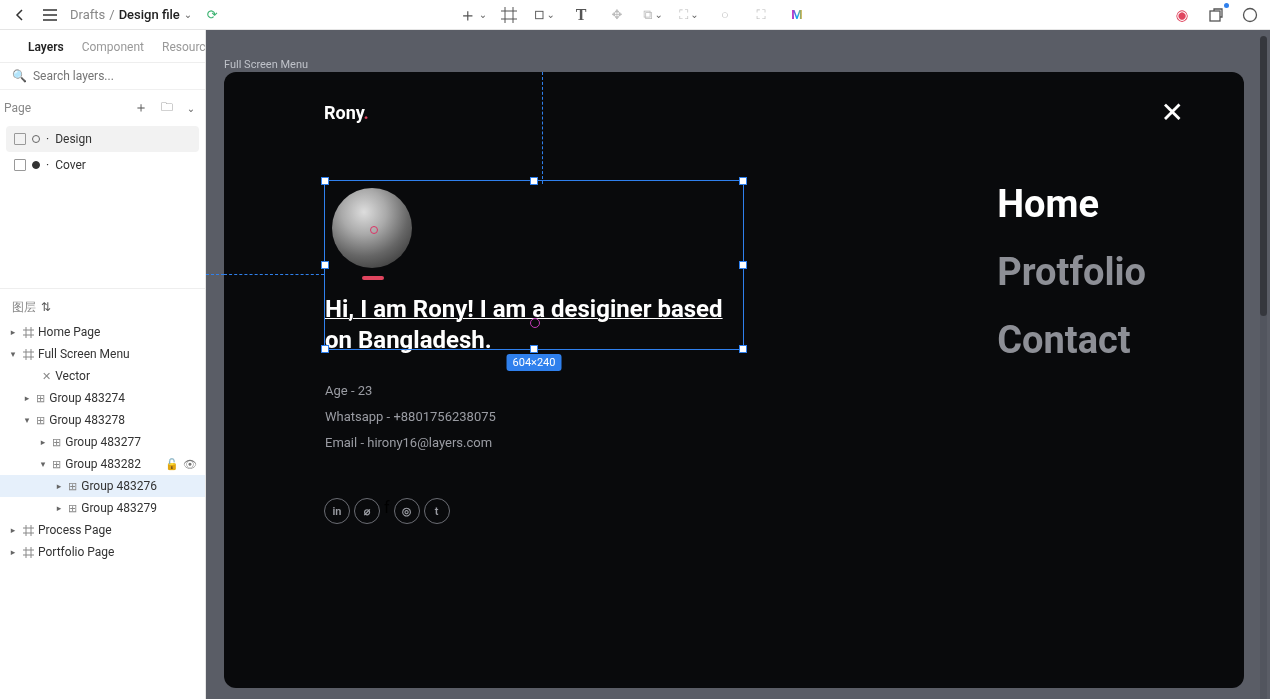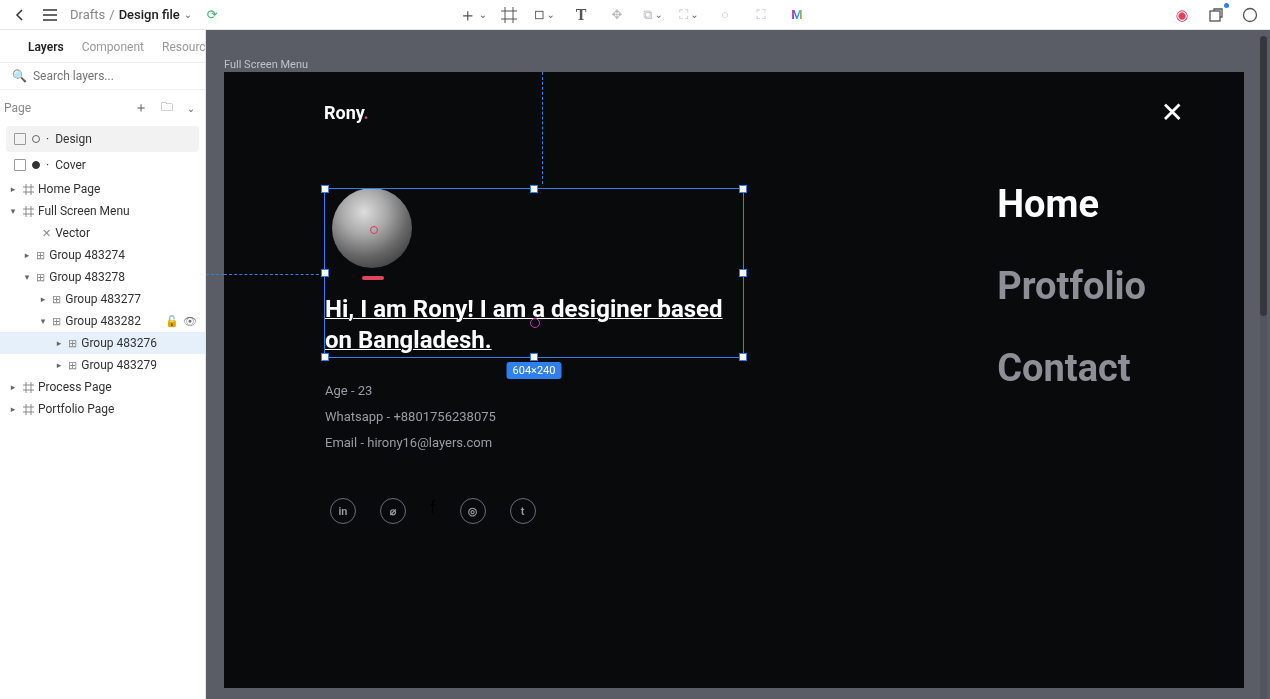--- a/index.html
+++ b/index.html
@@ -42,38 +42,38 @@
 .group-ico { font-size:11px; color:#888; }
 .vec-ico { font-size:11px; color:#888; }
 .lock-eye { margin-left: auto; display: flex; gap: 4px; color: #777; font-size: 11px; }
 
 
 .canvas-area { flex: 1; background: #5a5d66; position: relative; overflow: hidden; }
 .scrollbar-track { position: absolute; right: 3px; top: 6px; width: 7px; height: 680px; background: rgba(0,0,0,0.08); border-radius: 4px; }
 .scrollbar-thumb { position: absolute; right: 3px; top: 6px; width: 7px; height: 280px; background: rgba(0,0,0,0.35); border-radius: 4px; }
 
 .frame-label { position: absolute; left: 18px; top: 28px; font-size: 11px; color: #bfc2c9; }
-.frame { position: absolute; left: 18px; top: 42px; width: 1020px; height: 616px; background: #090a0c; }
+.frame { position: absolute; left: 18px; top: 42px; width: 1020px; height: 616px; background: #090a0c; border-radius: 12px; }
 
 
 .logo { position: absolute; left: 100px; top: 30px; color: #fff; font-weight: 700; font-size: 18px; }
 .logo .dot2 { color: #e0455f; }
 .close-x { position: absolute; right: 60px; top: 24px; color: #fff; font-size: 28px; font-weight: 300; }
 
 .avatar { position: absolute; left: 108px; top: 116px; width: 80px; height: 80px; border-radius: 50%; background: radial-gradient(circle at 40% 30%, #ddd 0%, #aaa 30%, #666 60%, #222 100%); }
 .avatar-mark { position:absolute; left:146px; top:154px; width:8px; height:8px; border:1px solid #d36; border-radius:50%; }
 .pink-bar { position: absolute; left: 138px; top: 204px; width: 22px; height: 4px; background: #e0455f; border-radius: 2px; }
 
 .headline { position: absolute; left: 101px; top: 222px; width: 400px; color: #fff; font-size: 24px; font-weight: 700; line-height: 1.3; text-decoration: underline; text-decoration-thickness: 1px; }
 
 .info { position: absolute; left: 101px; top: 306px; color: #9a9ca3; font-size: 13px; line-height: 2; }
-.socials { position: absolute; left: 106px; top: 426px; display: flex; gap: 24px; }
+.socials { position: absolute; left: 100px; top: 426px; display: flex; gap: 4px; }
 .soc { width: 26px; height: 26px; border: 1px solid #6b6d74; border-radius: 50%; display:flex; align-items:center; justify-content:center; color:#9a9ca3; font-size:11px; font-weight:600; }
 
-.nav { position: absolute; right: 98px; top: 110px; display: flex; flex-direction: column; gap: 38px; }
+.nav { position: absolute; right: 98px; top: 110px; display: flex; flex-direction: column; gap: 24px; }
 .nav a { font-size: 38px; font-weight: 700; color: #8d8f96; text-decoration: none; }
 .nav a.active { color: #fff; }
 
 
 .selection { position: absolute; border: 1px solid #2f80ed; }
 .handle { position: absolute; width: 8px; height: 8px; background: #fff; border: 1px solid #2f80ed; }
 .h-tl { left: -4px; top: -4px; } .h-tr { right: -4px; top: -4px; }
 .h-bl { left: -4px; bottom: -4px; } .h-br { right: -4px; bottom: -4px; }
 .h-ml { left: -4px; top: calc(50% - 4px); } .h-mr { right: -4px; top: calc(50% - 4px); }
 .h-mt { left: calc(50% - 4px); top: -4px; } .h-mb { left: calc(50% - 4px); bottom: -4px; }
@@ -176,20 +176,25 @@
         <span>Design</span>
       </div>
       <div class="row">
         <span class="page-ico"></span>
         <span class="dot filled"></span>
         <span>·</span>
         <span>Cover</span>
       </div>
     </div>
 
+    <div class="layers-header">
+      <span>图层</span>
+      <span class="spacer"></span>
+      <span class="icon-btn">⇅</span>
+    </div>
     <div class="tree">
       <div class="node" style="padding-left:8px;">
           <span class="caret">▸</span>
           <span class="lyrico">
             <svg width="11" height="11">
               <path d="M3 0v11M8 0v11M0 3h11M0 8h11" stroke="#888" stroke-width="1"></path>
             </svg>
           </span>
           <span>Home Page</span>
         </div>
@@ -295,21 +300,21 @@
 
       <div class="nav">
         <a class="active">Home</a>
         <a>Protfolio</a>
         <a>Contact</a>
       </div>
 
       <div class="guide-v" style="position:absolute;left:318px;top:0;height:112px;border-left:1px dashed #2f80ed;"></div>
       <div class="guide-h" style="position:absolute;top:202px;left:0;width:100px;border-top:1px dashed #2f80ed;"></div>
 
-      <div class="selection" style="left:100px; top:116px; width:420px; height:170px;">
+      <div class="selection" style="left:100px; top:108px; width:420px; height:170px;">
         <div class="handle h-tl"></div>
         <div class="handle h-tr"></div>
         <div class="handle h-bl"></div>
         <div class="handle h-br"></div>
         <div class="handle h-ml"></div>
         <div class="handle h-mr"></div>
         <div class="handle h-mt"></div>
         <div class="handle h-mb"></div>
         <div class="dim-badge">604×240</div>
       </div>

